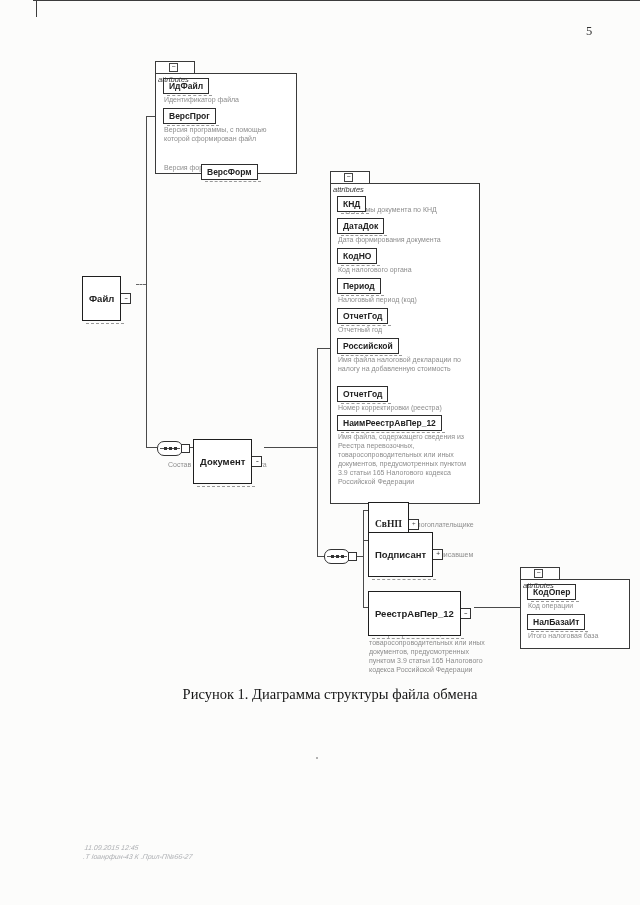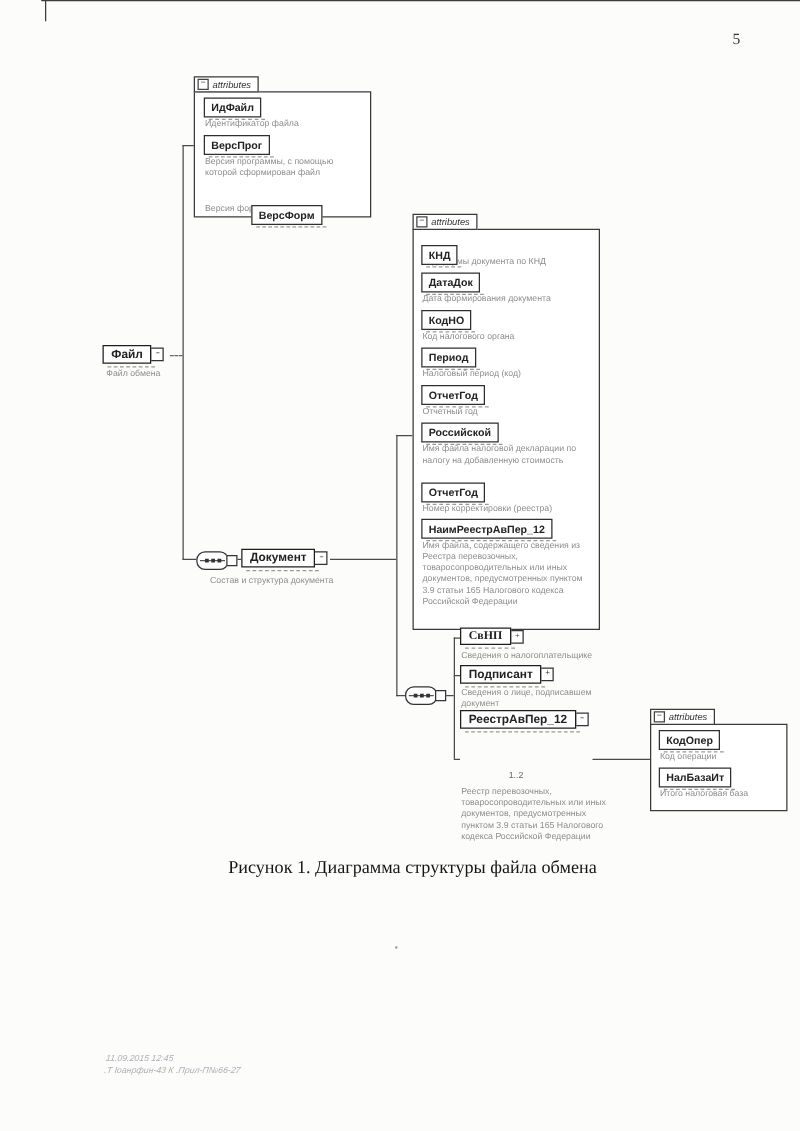--- a/index.html
+++ b/index.html
@@ -4,32 +4,32 @@
 <style>
   html,body{margin:0;padding:0;}
   .page{position:relative;width:640px;height:905px;background:#fcfcfb;overflow:hidden;
         font-family:"Liberation Sans",sans-serif;color:#222;}
   .hl{position:absolute;height:1px;background:#4a4a4a;}
   .vl{position:absolute;width:1px;background:#4a4a4a;}
   .dash-hl{position:absolute;height:0;border-top:1px dashed #666;background:none;}
   
   .attrbox{position:absolute;border:1px solid #3a3a3a;background:#fff;}
   .attrtab{position:absolute;display:flex;align-items:center;gap:3px;border:1px solid #3a3a3a;
-           background:#fff;padding:1px 5px 1px 2px;height:9px;z-index:3;}
+           background:#fff;padding:1px 5px 1px 2px;height:9px;z-index:3;flex-direction:column;}
   .attrtab .lbl{font-style:italic;font-size:7.5px;color:#333;}
   .sicon{width:7px;height:7px;border:1px solid #444;background:#fff;font-size:7px;line-height:6px;
          text-align:center;color:#333;flex:0 0 auto;}
   
   .attr{position:absolute;border:1px solid #2e2e2e;background:#fff;font-weight:bold;
         font-size:8.5px;padding:2px 5px;white-space:nowrap;z-index:2;}
   .attr::after{content:"";position:absolute;left:3px;right:-4px;bottom:-3px;border-top:1px dashed #999;}
   
   .elemrow{position:absolute;display:flex;align-items:stretch;z-index:2;}
   .elem{border:1px solid #1e1e1e;background:#fff;font-weight:bold;font-size:9.5px;
-        padding:1px 6px;white-space:nowrap;position:relative;}
+        padding:16px 6px;white-space:nowrap;position:relative;}
   .elem::after{content:"";position:absolute;left:3px;right:-4px;bottom:-4px;border-top:1px dashed #999;}
   .eicon{width:9px;height:9px;border:1px solid #333;background:#fff;font-size:6.5px;line-height:8px;
          text-align:center;color:#333;align-self:center;margin-left:-1px;letter-spacing:-1px;overflow:hidden;}
   
   .desc{position:absolute;font-size:7px;line-height:9px;color:#8d8d8d;}
   .nowrap{white-space:nowrap;}
   
   .seq{position:absolute;width:24px;height:13px;border:1px solid #333;border-radius:7px;background:#fff;
        display:flex;align-items:center;justify-content:center;gap:2px;z-index:2;}
   .seq .line{position:absolute;left:2px;right:2px;top:6px;height:1px;background:#555;}
@@ -151,21 +151,21 @@
     <span class="eicon">+</span>
   </div>
   <div class="desc nowrap" style="left:369px;top:520px;">Сведения о налогоплательщике</div>
 
   <div class="elemrow" style="left:368px;top:532px;">
     <span class="elem">Подписант</span>
     <span class="eicon">+</span>
   </div>
   <div class="desc" style="left:369px;top:550px;width:112px;">Сведения о лице, подписавшем документ</div>
 
-  <div class="elemrow" style="left:368px;top:568px;justify-content:flex-end;">
+  <div class="elemrow" style="left:368px;top:591px;justify-content:flex-end;">
     <span class="elem">РеестрАвПер_12</span>
     <span class="eicon">--</span>
   </div>
   <div class="cardinality" style="left:407px;top:617px;">1..2</div>
   <div class="desc" style="left:369px;top:629px;width:122px;">Реестр перевозочных, товаросопроводительных или иных документов, предусмотренных пунктом 3.9 статьи 165 Налогового кодекса Российской Федерации</div>
 
   <div class="hl" style="left:474px;top:607px;width:46px;"></div>
 
   <div class="attrtab" style="left:520px;top:567px;">
     <span class="sicon">−</span>

